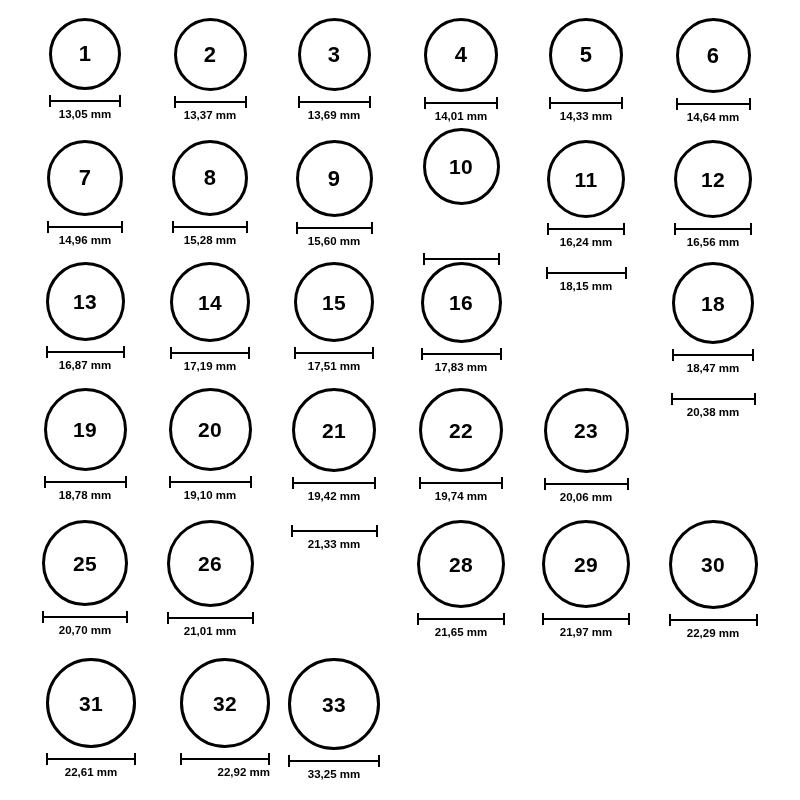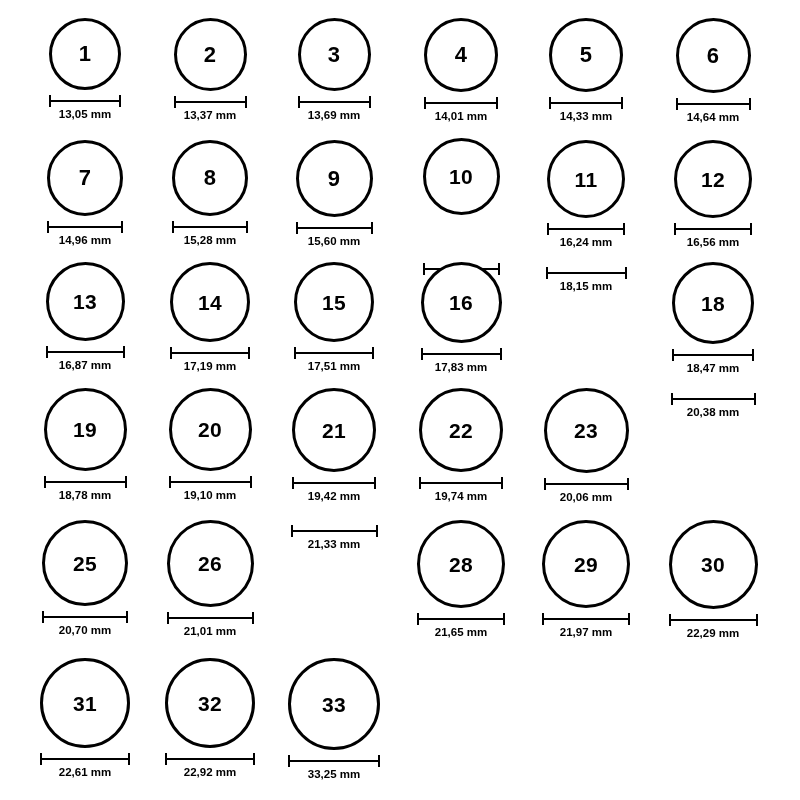--- a/index.html
+++ b/index.html
@@ -174,21 +174,21 @@
         <div class="ring" style="width: 77px; height: 77px;">
           <div class="ring-number" style="font-size: 22px;">9</div>
         </div>
         <div class="measure" style="width: 77px;">
           <span class="bar"></span>
           <span class="cap left"></span>
           <span class="cap right"></span>
         </div>
         <div class="label">15,60 mm</div>
       </div>
-      <div class="cell" style="left: 401px; top: 138px; width: 120px; gap: 43px;">
+      <div class="cell" style="left: 401px; top: 128px; width: 120px; gap: 43px;">
         <div class="ring" style="width: 77px; height: 77px;">
           <div class="ring-number" style="font-size: 21px;">10</div>
         </div>
         <div class="measure" style="width: 77px;">
           <span class="bar"></span>
           <span class="cap left"></span>
           <span class="cap right"></span>
         </div>
         <div class="label">15,92 mm</div>
       </div>
@@ -396,32 +396,32 @@
         <div class="ring" style="width: 89px; height: 89px;">
           <div class="ring-number" style="font-size: 21px;">30</div>
         </div>
         <div class="measure" style="width: 89px;">
           <span class="bar"></span>
           <span class="cap left"></span>
           <span class="cap right"></span>
         </div>
         <div class="label">22,29 mm</div>
       </div>
-      <div class="cell" style="left: 25px; top: 658px; width: 120px;">
+      <div class="cell" style="left: 31px; top: 658px; width: 120px;">
         <div class="ring" style="width: 90px; height: 90px;">
           <div class="ring-number" style="font-size: 21px;">31</div>
         </div>
         <div class="measure" style="width: 90px;">
           <span class="bar"></span>
           <span class="cap left"></span>
           <span class="cap right"></span>
         </div>
         <div class="label">22,61 mm</div>
       </div>
-      <div class="cell" style="left: 150px; top: 658px; width: 120px;">
+      <div class="cell" style="left: 150px; top: 658px; width: 120px; align-items: flex-end;">
         <div class="ring" style="width: 90px; height: 90px;">
           <div class="ring-number" style="font-size: 21px;">32</div>
         </div>
         <div class="measure" style="width: 90px;">
           <span class="bar"></span>
           <span class="cap left"></span>
           <span class="cap right"></span>
         </div>
         <div class="label">22,92 mm</div>
       </div>

